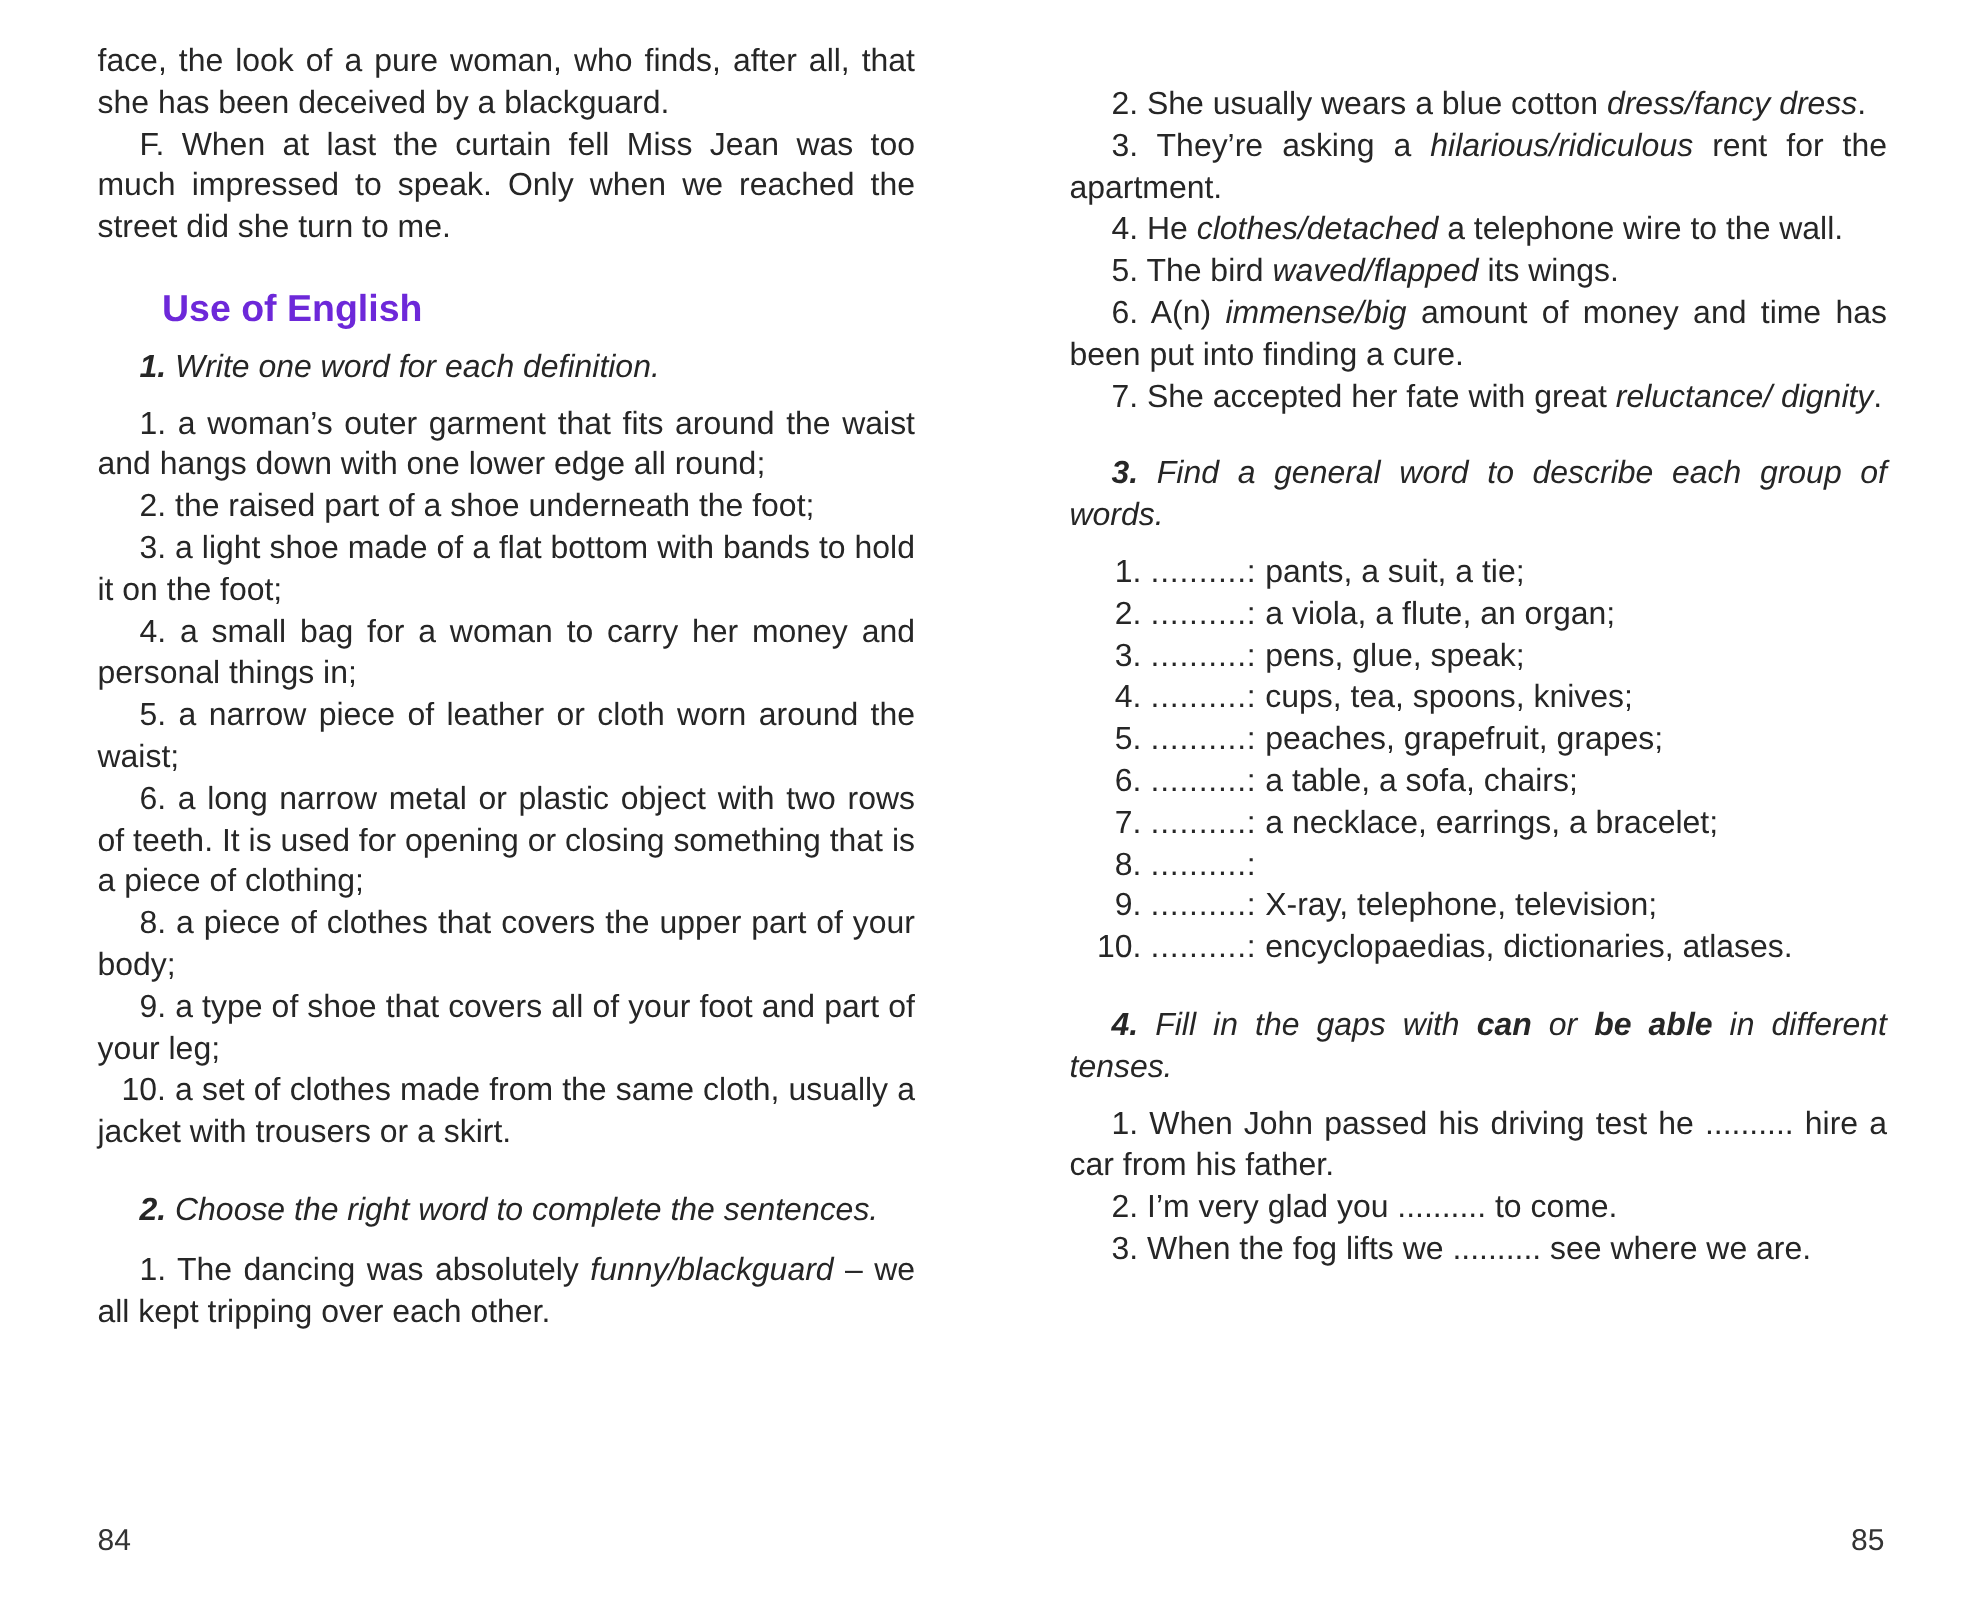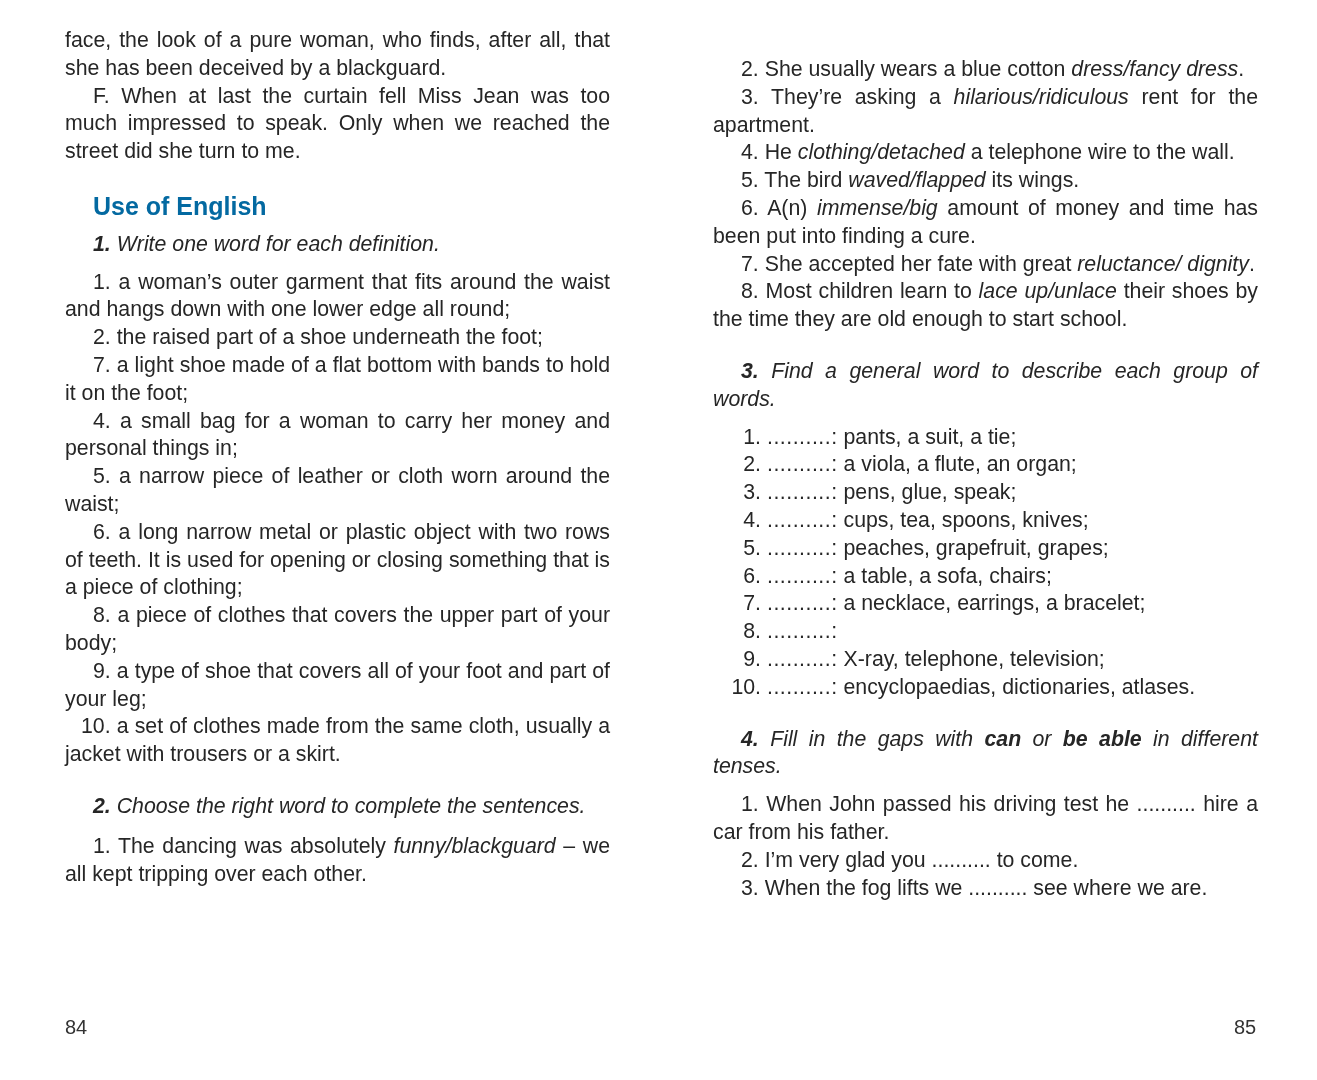--- a/index.html
+++ b/index.html
@@ -5,21 +5,21 @@
   html, body { margin: 0; padding: 0; }
   body {
     width: 1317px; height: 1080px; background: #ffffff; position: relative; overflow: hidden;
     font-family: "Liberation Sans", sans-serif; color: #262626;
   }
   .page { position: absolute; top: 0; width: 545px; font-size: 21.3px; line-height: 27.8px; }
   .page.left { left: 65px; }
   .page.right { left: 713px; }
   .p { margin: 0; text-align: justify; text-align-last: left; }
   .ind { text-indent: 28px; }
-  .heading { font-weight: bold; font-size: 25px; margin: 0; padding-left: 28px; color: #0369a1; }
+  .heading { font-weight: bold; font-size: 25px; margin: 15px; padding-left: 28px; color: #6d28d9; }
   .task { font-style: italic; margin: 0; text-indent: 28px; text-align: justify; }
   .task b { font-weight: bold; }
   .task .num { font-weight: bold; font-style: italic; }
   i { font-style: italic; }
   .groups { margin: 0; padding: 0; list-style: none; }
   .groups li { display: flex; white-space: nowrap; }
   .groups .n { width: 48px; text-align: right; display: inline-block; }
   .groups .dots { margin-left: 6px; letter-spacing: 0.5px; }
   .pagenum { position: absolute; top: 1016px; font-size: 20px; color: #333; }
 </style>
@@ -30,44 +30,43 @@
   <p class="p" style="margin-top:27px;">face, the look of a pure woman, who finds, after all, that she has been deceived by a blackguard.</p>
   <p class="p ind">F. When at last the curtain fell Miss Jean was too much impressed to speak. Only when we reached the street did she turn to me.</p>
 
   <h2 class="heading" style="margin-top:27px; margin-bottom:10px;">Use of English</h2>
 
   <p class="task" style="margin-bottom:10px;"><span class="num">1.</span> <span>Write one word for each definition.</span></p>
 
   <div>
     <p class="p ind">1. a woman’s outer garment that fits around the waist and hangs down with one lower edge all round;</p>
     <p class="p ind">2. the raised part of a shoe underneath the foot;</p>
-    <p class="p ind">7. a light shoe made of a flat bottom with bands to hold it on the foot;</p>
+    <p class="p ind">3. a light shoe made of a flat bottom with bands to hold it on the foot;</p>
     <p class="p ind">4. a small bag for a woman to carry her money and personal things in;</p>
     <p class="p ind">5. a narrow piece of leather or cloth worn around the waist;</p>
     <p class="p ind">6. a long narrow metal or plastic object with two rows of teeth. It is used for opening or closing something that is a piece of clothing;</p>
     <p class="p ind">8. a piece of clothes that covers the upper part of your body;</p>
     <p class="p ind">9. a type of shoe that covers all of your foot and part of your leg;</p>
     <p class="p" style="text-indent:16px;">10. a set of clothes made from the same cloth, usually a jacket with trousers or a skirt.</p>
   </div>
 
   <p class="task" style="margin-top:24px; margin-bottom:12px;"><span class="num">2.</span> <span>Choose the right word to complete the sentences.</span></p>
 
   <p class="p ind"><span>1. The dancing was absolutely </span><i>funny/blackguard</i><span> – we all kept tripping over each other.</span></p>
 </div>
 <div class="pagenum" style="left:65px;">84</div>
 
 <div class="page right">
   <div style="margin-top:56px;">
     <p class="p ind"><span>2. She usually wears a blue cotton </span><i>dress/fancy dress</i><span>.</span></p>
     <p class="p ind"><span>3. They’re asking a </span><i>hilarious/ridiculous</i><span> rent for the apartment.</span></p>
-    <p class="p ind"><span>4. He </span><i>clothing/detached</i><span> a telephone wire to the wall.</span></p>
+    <p class="p ind"><span>4. He </span><i>clothes/detached</i><span> a telephone wire to the wall.</span></p>
     <p class="p ind"><span>5. The bird </span><i>waved/flapped</i><span> its wings.</span></p>
     <p class="p ind"><span>6. A(n) </span><i>immense/big</i><span> amount of money and time has been put into finding a cure.</span></p>
     <p class="p ind"><span>7. She accepted her fate with great </span><i>reluctance/ dignity</i><span>.</span></p>
-    <p class="p ind"><span>8. Most children learn to </span><i>lace up/unlace</i><span> their shoes by the time they are old enough to start school.</span></p>
   </div>
 
   <p class="task" style="margin-top:24px; margin-bottom:10px;"><span class="num">3.</span> <span>Find a general word to describe each group of words.</span></p>
 
   <ul class="groups">
     <li><span class="n">1.</span><span class="dots">..........:</span>&nbsp;<span>pants, a suit, a tie;</span></li>
     <li><span class="n">2.</span><span class="dots">..........:</span>&nbsp;<span>a viola, a flute, an organ;</span></li>
     <li><span class="n">3.</span><span class="dots">..........:</span>&nbsp;<span>pens, glue, speak;</span></li>
     <li><span class="n">4.</span><span class="dots">..........:</span>&nbsp;<span>cups, tea, spoons, knives;</span></li>
     <li><span class="n">5.</span><span class="dots">..........:</span>&nbsp;<span>peaches, grapefruit, grapes;</span></li>

